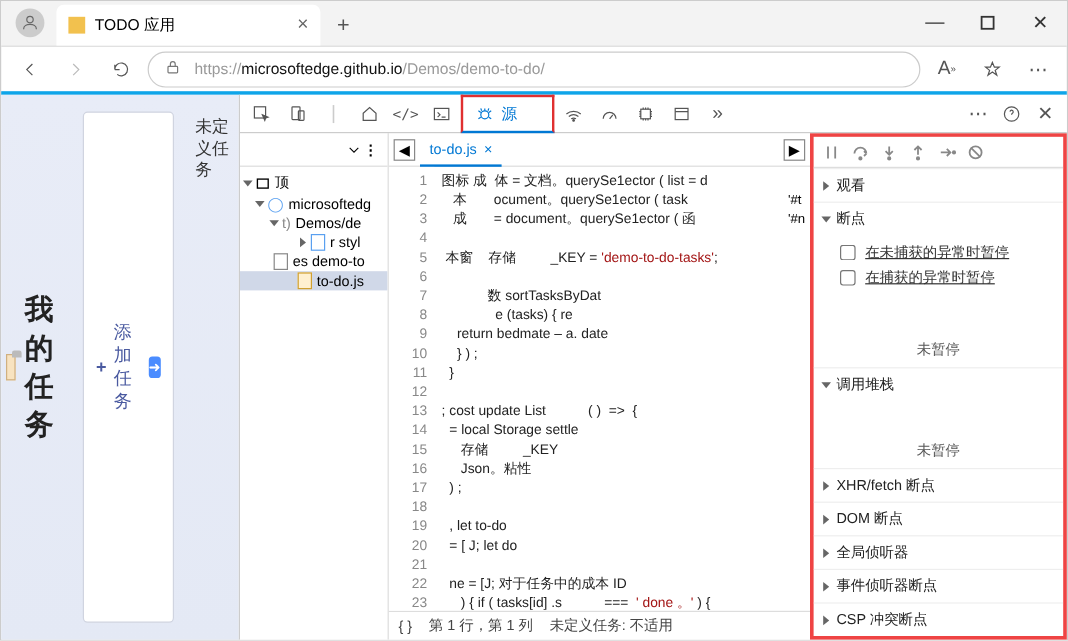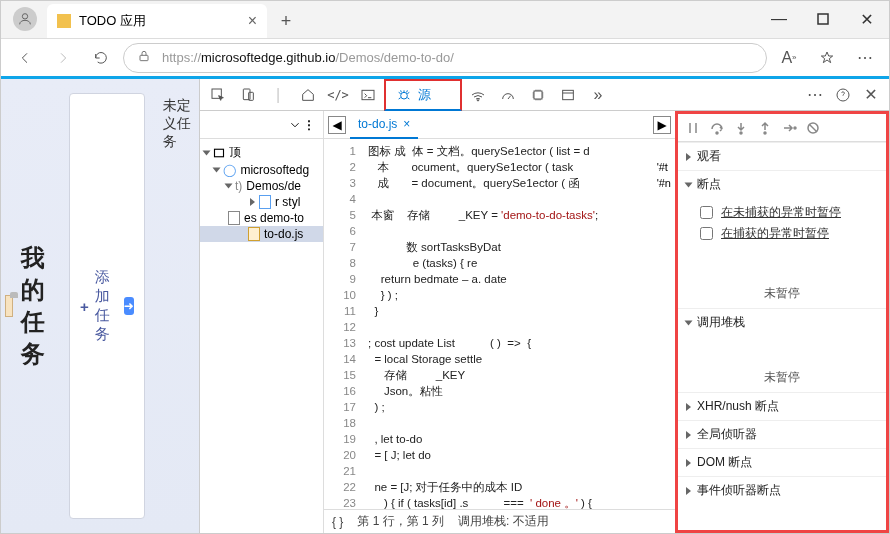--- a/index.html
+++ b/index.html
@@ -262,21 +262,21 @@
             <div class="code" id="code">图标 成  体 = 文档。querySe1ector ( list = d<br>   本       ocument。querySe1ector ( task<br>   成       = document。querySe1ector ( 函<br><br> 本窗    存储         _KEY = <span class="s">'demo-to-do-tasks'</span>;<br><br>            数 sortTasksByDat<br>              e (tasks) { re<br>    return bedmate – a. date<br>    } ) ;<br>  }<br><br>; cost update List           ( )  =&gt;  {<br>  = local Storage settle<br>     存储         _KEY<br>     Json。粘性<br>  ) ;<br><br>  , let to-do<br>  = [ J; let do<br><br>  ne = [J; 对于任务中的成本 ID<br>     ) { if ( tasks[id] .s           ===  <span class="s">' done 。'</span> ) {<br>              tatus   .nush( {<br></div>
             <div style="position:absolute;right:4px;top:4px;font-family:Consolas,monospace;font-size:11px;line-height:16px;text-align:left">
               <div>&nbsp;</div>
               <div class="s">'#t</div>
               <div class="s">'#n</div>
             </div>
           </div>
           <div class="status">
             <span>{ }</span>
             <span>第 1 行，第 1 列</span>
-            <span>调用堆栈: 不适用</span>
+            <span>未定义任务: 不适用</span>
           </div>
         </div>
 
         <div class="dbg">
           <div class="dbg-ctrl">
             <span class="b">
                 <svg viewBox="0 0 16 16">
                   <path d="M5 3v10M11 3v10"></path>
                 </svg>
               </span>
@@ -330,31 +330,35 @@
               </label>
           </div>
           <div class="center">未暂停</div>
           <div class="sec-h">
               <span class="tri open"></span>
               <span>调用堆栈</span>
             </div>
           <div class="center">未暂停</div>
           <div class="sec-h">
               <span class="tri"></span>
-              <span>XHR/nush 断点</span>
+              <span>XHR/fetch 断点</span>
+            </div>
+          <div class="sec-h">
+              <span class="tri"></span>
+              <span>DOM 断点</span>
             </div>
           <div class="sec-h">
               <span class="tri"></span>
               <span>全局侦听器</span>
             </div>
           <div class="sec-h">
               <span class="tri"></span>
-              <span>DOM 断点</span>
-            </div>
-          <div class="sec-h">
-              <span class="tri"></span>
               <span>事件侦听器断点</span>
+            </div>
+          <div class="sec-h">
+              <span class="tri"></span>
+              <span>CSP 冲突断点</span>
             </div>
         </div>
       </div>
     </div>
   </div>
 </div>
 
 </body></html>

